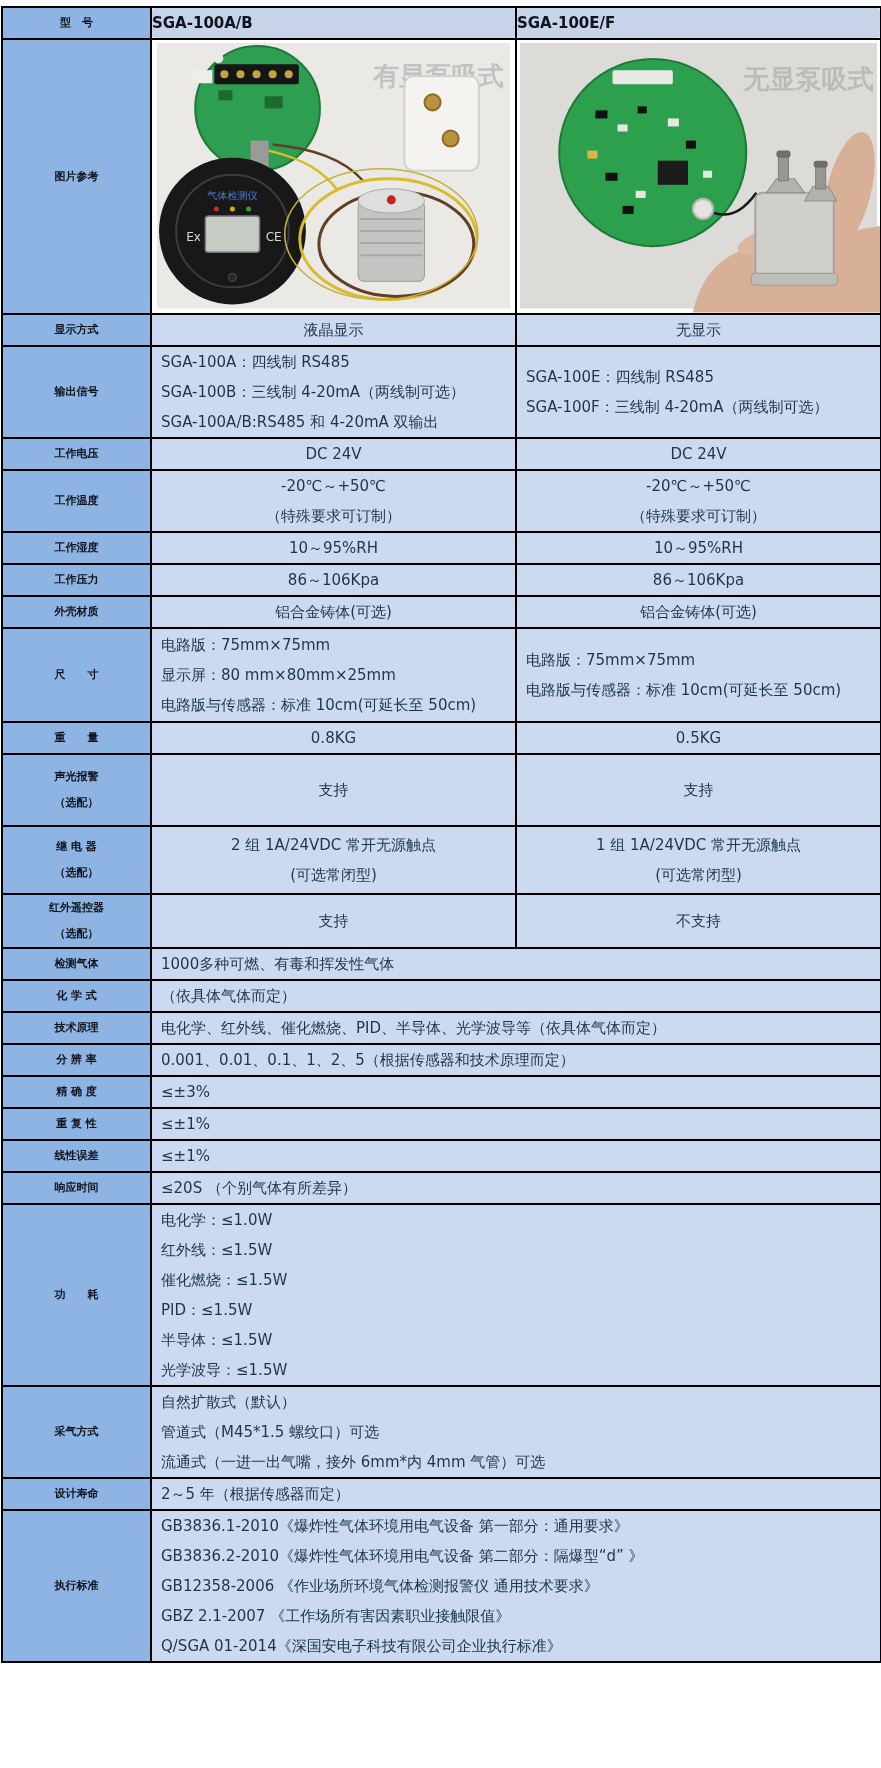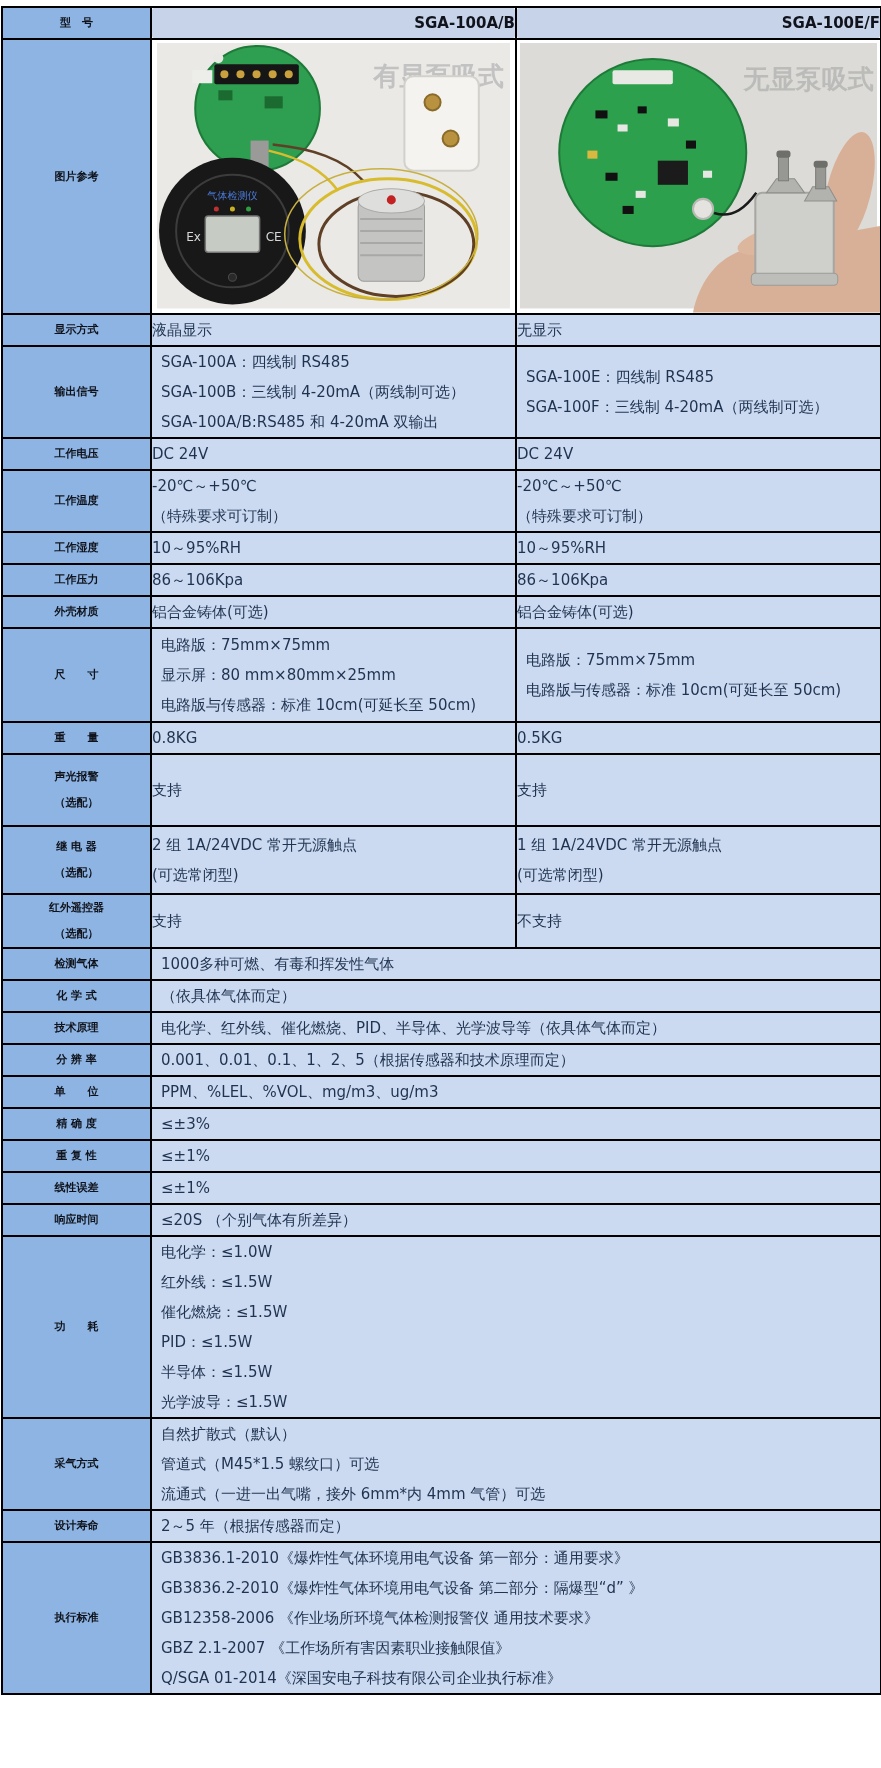--- a/index.html
+++ b/index.html
@@ -26,31 +26,31 @@
     font-size:11px;
     text-align:center;
     white-space:pre-line;
     line-height:26px;
   }
   .hdr {
     background:#C6D3E8;
     color:#10131c;
     font-weight:bold;
     font-size:15px;
-    text-align:right;
+    text-align:left;
     border-radius:6px;
   }
   .val {
     background:#CBDAF0;
     color:#1F3350;
     font-size:15px;
     white-space:pre-line;
     line-height:30px;
   }
-  .center { text-align:left; }
+  .center { text-align:center; }
   .left   { text-align:left; padding-left:9px; padding-right:4px; }
   .photo  { background:#ffffff; padding:0; vertical-align:top; }
   .photo svg { display:block; width:100%; height:100%; }
 </style>
 </head>
 <body>
 
 <table class="spec">
   <colgroup>
       <col style="width:149px">
@@ -246,24 +246,20 @@
     <td class="val left" colspan="2">（依具体气体而定）</td>
   </tr>
   <tr style="height:30px">
     <td class="lbl">技术原理</td>
     <td class="val left" colspan="2">电化学、红外线、催化燃烧、PID、半导体、光学波导等（依具体气体而定）</td>
   </tr>
   <tr style="height:30px">
     <td class="lbl">分 辨 率</td>
     <td class="val left" colspan="2">0.001、0.01、0.1、1、2、5（根据传感器和技术原理而定）</td>
   </tr>
-  <tr style="height:32px">
-    <td class="lbl">单　　位</td>
-    <td class="val left" colspan="2">PPM、%LEL、%VOL、mg/m3、ug/m3</td>
-  </tr>
   <tr style="height:31px">
     <td class="lbl">精 确 度</td>
     <td class="val left" colspan="2">≤±3%</td>
   </tr>
   <tr style="height:30px">
     <td class="lbl">重 复 性</td>
     <td class="val left" colspan="2">≤±1%</td>
   </tr>
   <tr style="height:30px">
     <td class="lbl">线性误差</td>

